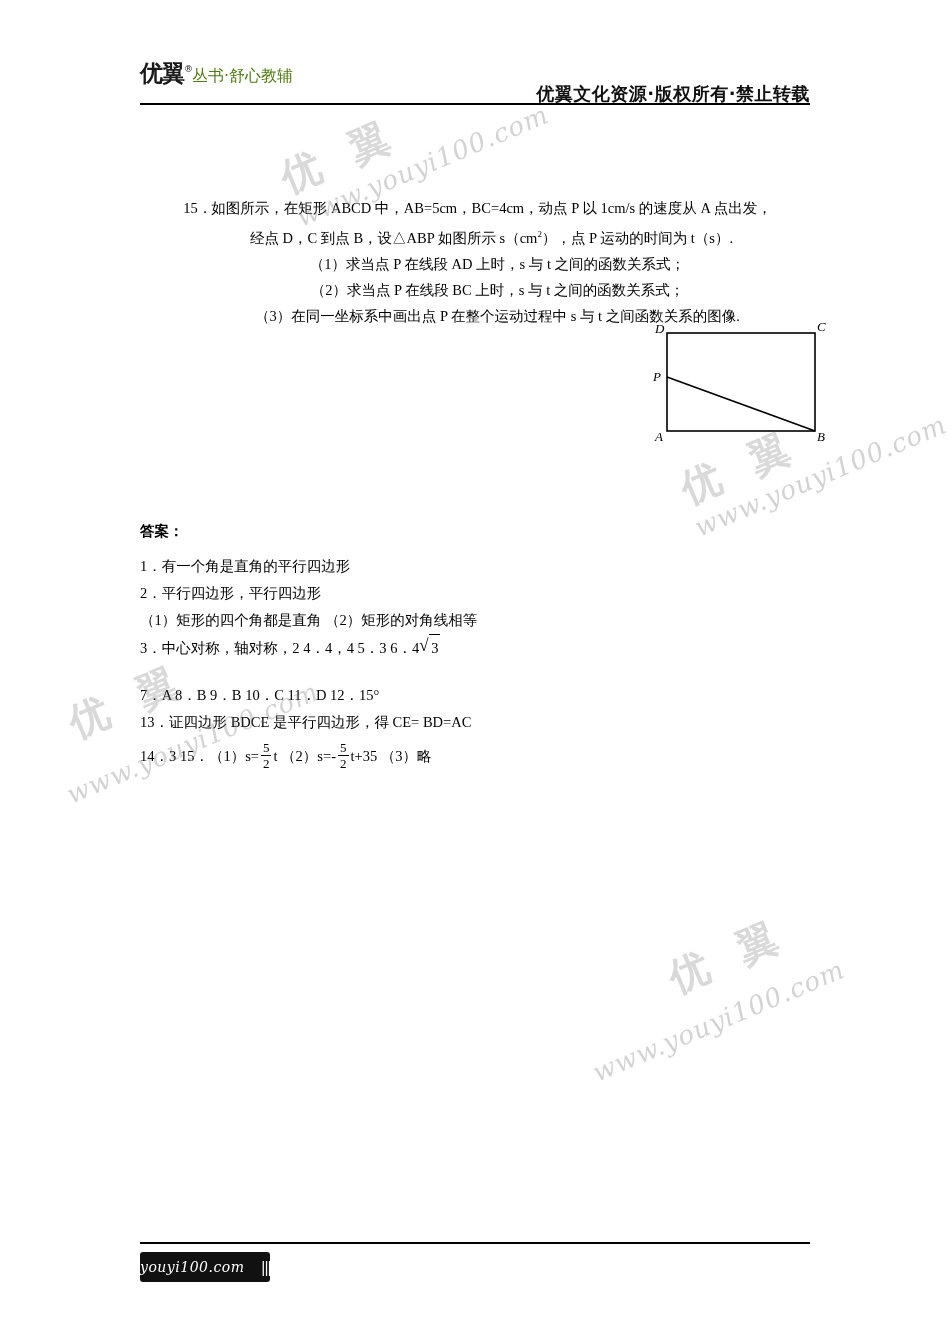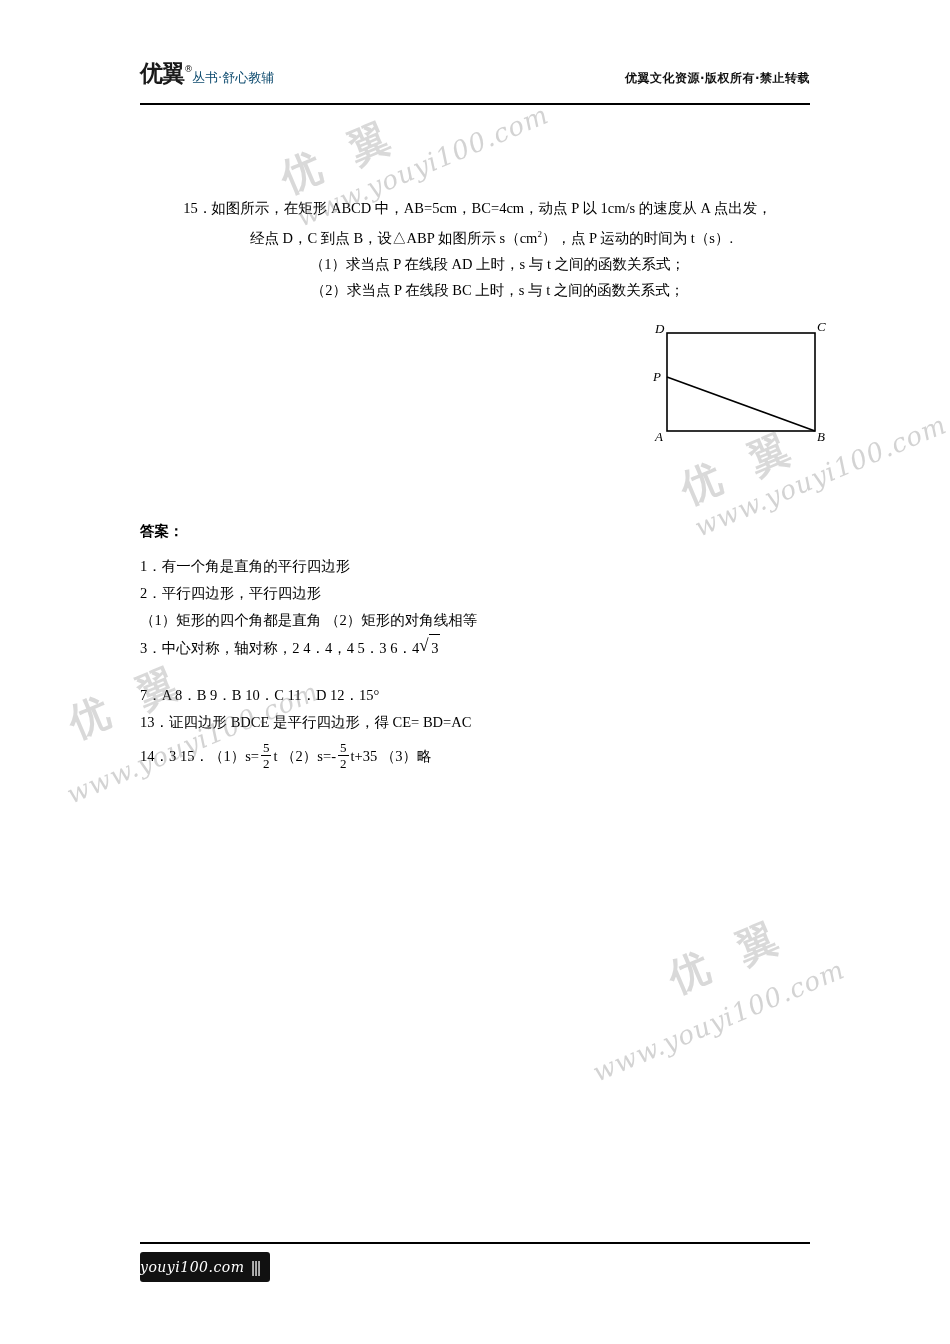--- a/index.html
+++ b/index.html
@@ -46,32 +46,32 @@
     color: #1a1a1a;
     position: relative;
   }
   .logo-mark .reg {
     font-size: 9px;
     vertical-align: super;
     font-weight: normal;
   }
   .logo-sub {
     font-family: "DejaVu Sans", sans-serif;
-    font-size: 13px;
-    color: #0c4a6e;
+    font-size: 16px;
+    color: #4d7c0f;
     padding-bottom: 2px;
     letter-spacing: 0px;
   }
   .header-right {
     position: absolute;
     right: 0;
-    top: 12px;
-    font-family: "DejaVu Sans", sans-serif;
-    font-weight: bold;
-    font-size: 12px;
+    top: 24px;
+    font-family: "DejaVu Sans", sans-serif;
+    font-weight: bold;
+    font-size: 18px;
     color: #111;
     letter-spacing: 0.5px;
   }
 
   
   .content {
     position: absolute;
     left: 140px;
     top: 195px;
     width: 675px;
@@ -175,21 +175,21 @@
   .footer-badge {
     position: absolute;
     left: 140px;
     top: 1252px;
     width: 130px;
     height: 30px;
     background: #111;
     border-radius: 3px;
     display: flex;
     align-items: center;
-    justify-content: flex-start;
+    justify-content: space-between;
     color: #fff;
     font-family: "DejaVu Serif", serif;
     font-style: italic;
     font-size: 14px;
     letter-spacing: 0.5px;
   }
   .footer-badge .bars {
     font-style: normal;
     margin-left: 6px;
     letter-spacing: -2px;
@@ -236,20 +236,21 @@
 
 <div class="content">
   <div class="q-line">
     <span class="q-num">15．</span><span class="q-body">如图所示，在矩形 ABCD 中，AB=5cm，BC=4cm，动点 P 以 1cm/s 的速度从 A 点出发，</span>
   </div>
   <div class="q-cont">
     <span>经点 D，C 到点 B，设△ABP 如图所示 s（cm</span><span class="sup">2</span><span>），点 P 运动的时间为 t（s）.</span>
   </div>
   <div class="sub-line">（1）求当点 P 在线段 AD 上时，s 与 t 之间的函数关系式；</div>
   <div class="sub-line">（2）求当点 P 在线段 BC 上时，s 与 t 之间的函数关系式；</div>
+  <div class="sub-line">（3）在同一坐标系中画出点 P 在整个运动过程中 s 与 t 之间函数关系的图像.</div>
 </div>
 
 <div class="figure">
   <svg width="175" height="120" viewBox="0 0 175 120">
     <rect x="12" y="8" width="148" height="98" fill="none" stroke="#000" stroke-width="1.6"></rect>
     <line x1="12" y1="52" x2="160" y2="106" stroke="#000" stroke-width="1.6"></line>
   </svg>
   <span class="fig-label" style="left:0px; top:-4px;">D</span>
   <span class="fig-label" style="left:162px; top:-6px;">C</span>
   <span class="fig-label" style="left:-2px; top:44px;">P</span>

